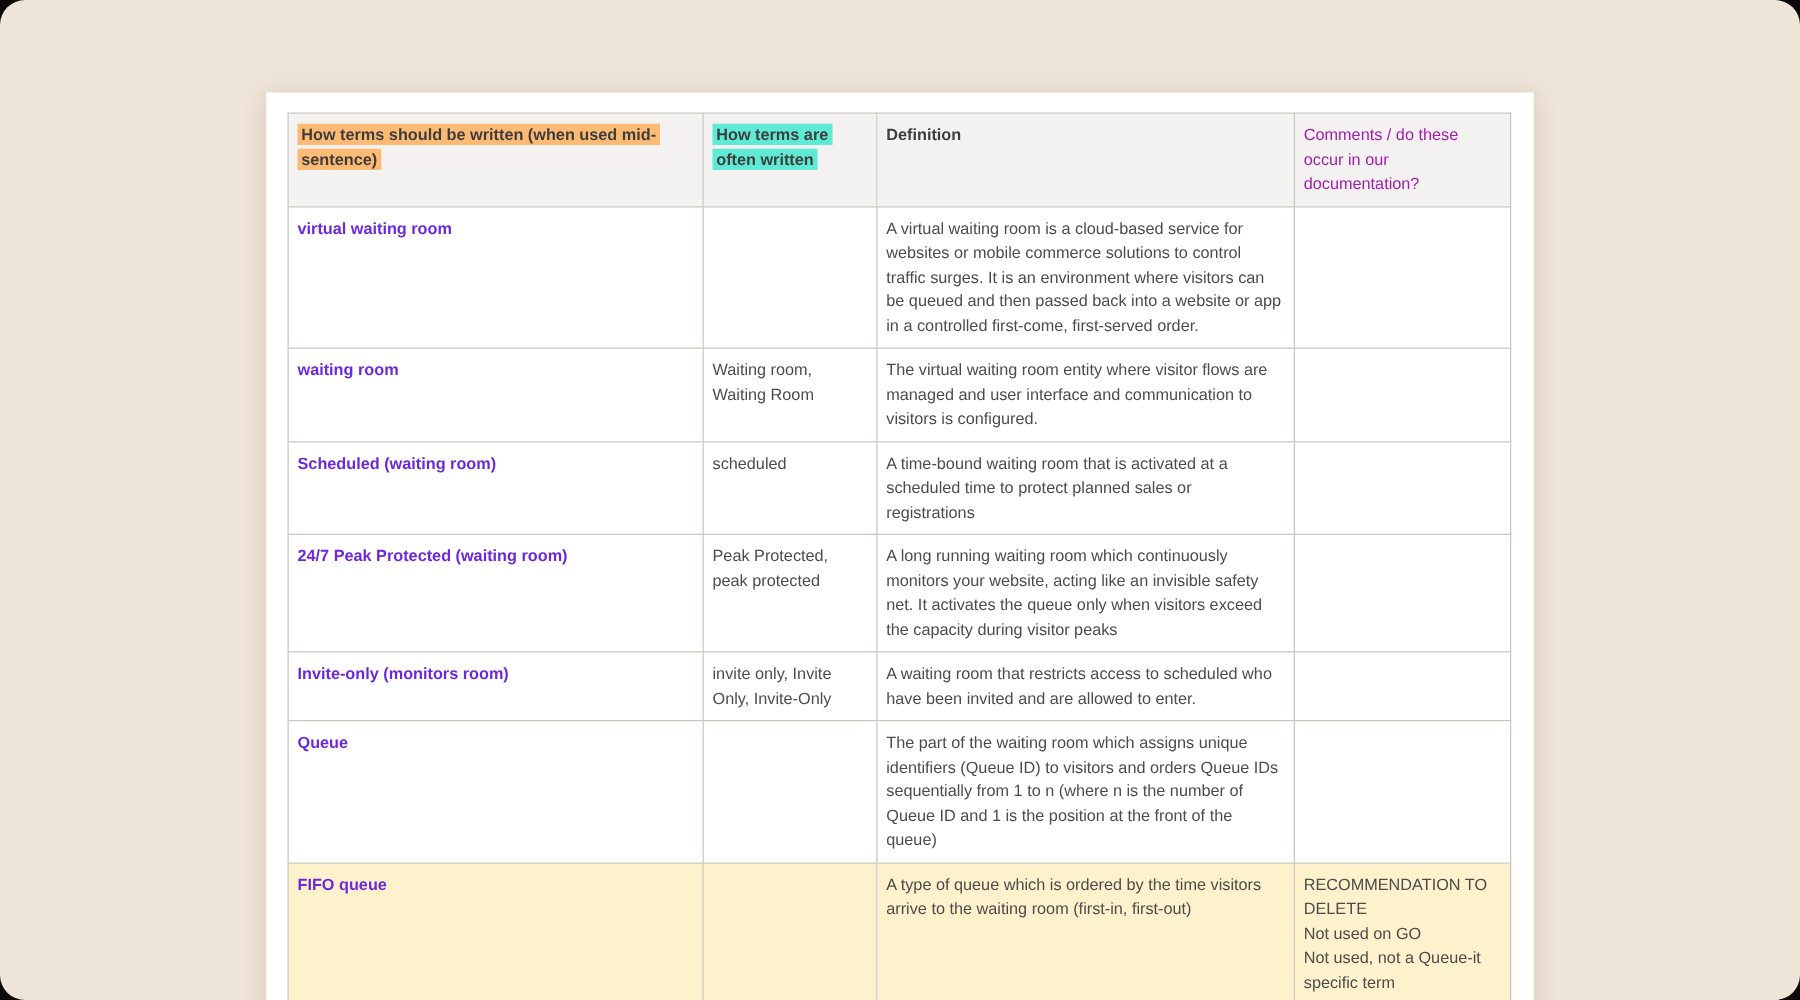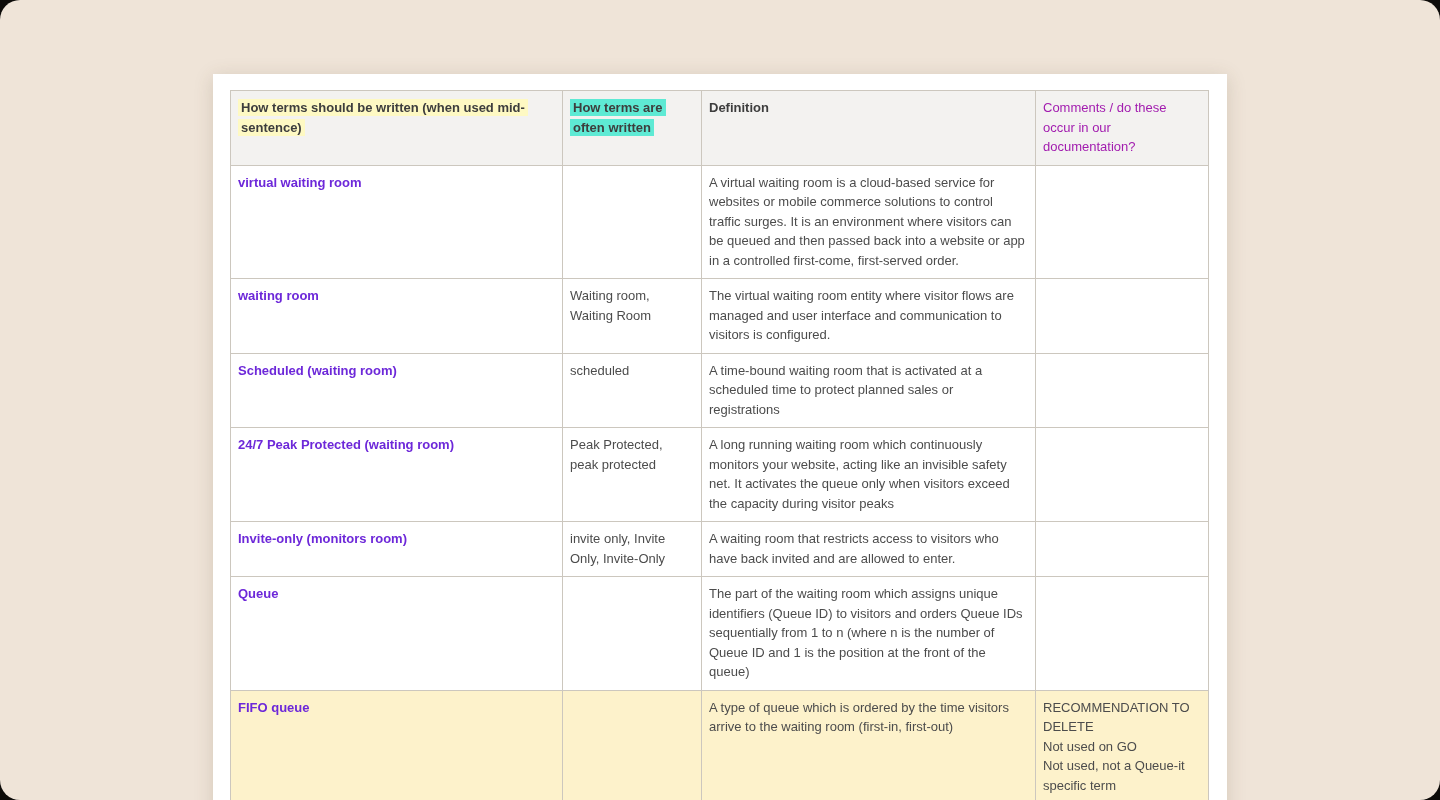--- a/index.html
+++ b/index.html
@@ -84,21 +84,21 @@
   <div class="doc-card">
     <table class="terms">
       <colgroup>
         <col class="c1">
           <col class="c2">
           <col class="c3">
           <col class="c4">
       </colgroup>
       <thead>
         <tr>
-            <th><span class="hl" style="background-color: #fef9c3;">How terms should be written (when used mid-sentence)</span></th>
+            <th><span class="hl" style="background-color: #fdba74;">How terms should be written (when used mid-sentence)</span></th>
             <th><span class="hl" style="background-color: #5eead4;">How terms are often written</span></th>
             <th><span>Definition</span></th>
             <th><span>Comments / do these occur in our documentation?</span></th>
           </tr>
       </thead>
       <tbody>
           <tr>
             <td class="term">virtual waiting room</td>
             <td class="variants"></td>
             <td class="definition">A virtual waiting room is a cloud-based service for websites or mobile commerce solutions to control traffic surges. It is an environment where visitors can be queued and then passed back into a website or app in a controlled first-come, first-served order.</td>
@@ -118,21 +118,21 @@
           </tr>
           <tr>
             <td class="term">24/7 Peak Protected (waiting room)</td>
             <td class="variants">Peak Protected, peak protected</td>
             <td class="definition">A long running waiting room which continuously monitors your website, acting like an invisible safety net. It activates the queue only when visitors exceed the capacity during visitor peaks</td>
             <td class="comments"></td>
           </tr>
           <tr>
             <td class="term">Invite-only (monitors room)</td>
             <td class="variants">invite only, Invite Only, Invite-Only</td>
-            <td class="definition">A waiting room that restricts access to visitors who have back invited and are allowed to enter.</td>
+            <td class="definition">A waiting room that restricts access to scheduled who have been invited and are allowed to enter.</td>
             <td class="comments"></td>
           </tr>
           <tr>
             <td class="term">Queue</td>
             <td class="variants"></td>
             <td class="definition">The part of the waiting room which assigns unique identifiers (Queue ID) to visitors and orders Queue IDs sequentially from 1 to n (where n is the number of Queue ID and 1 is the position at the front of the queue)</td>
             <td class="comments"></td>
           </tr>
           <tr style="background-color: rgb(253, 242, 203);">
             <td class="term">FIFO queue</td>

